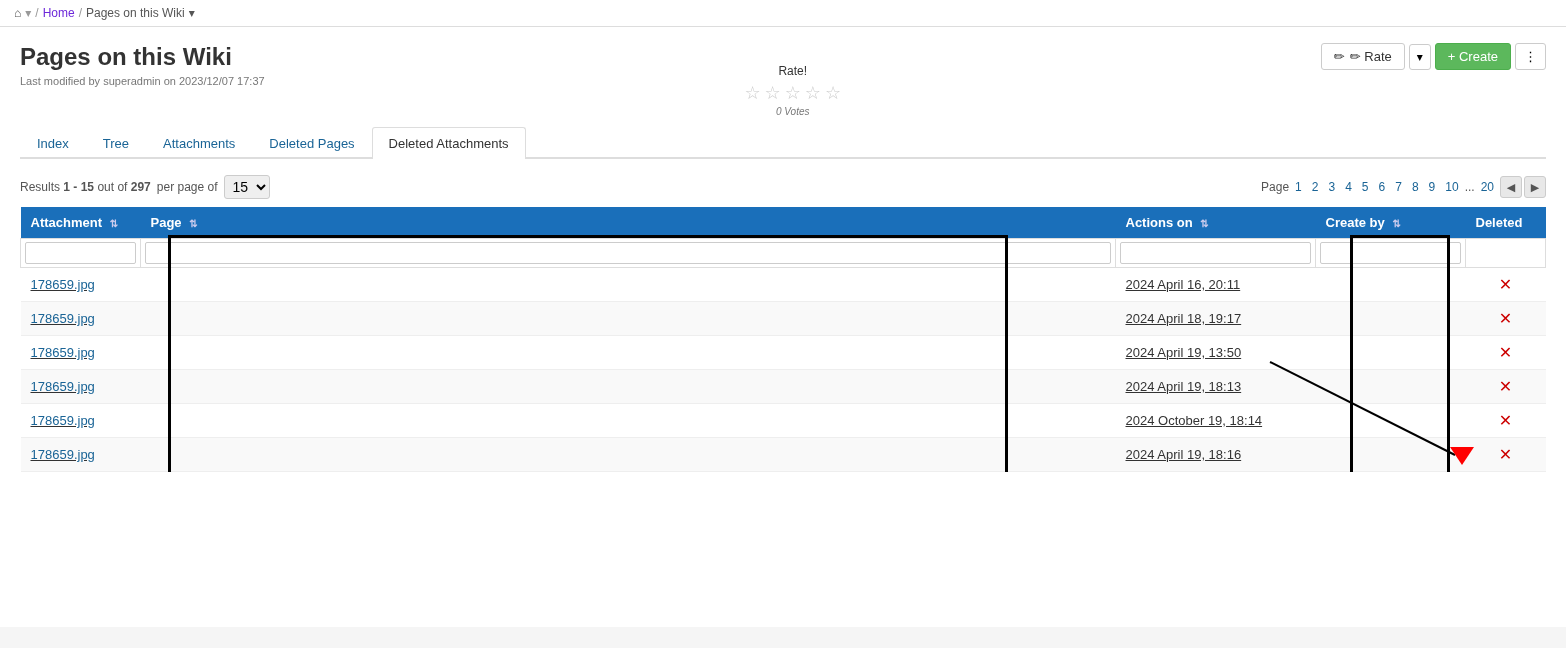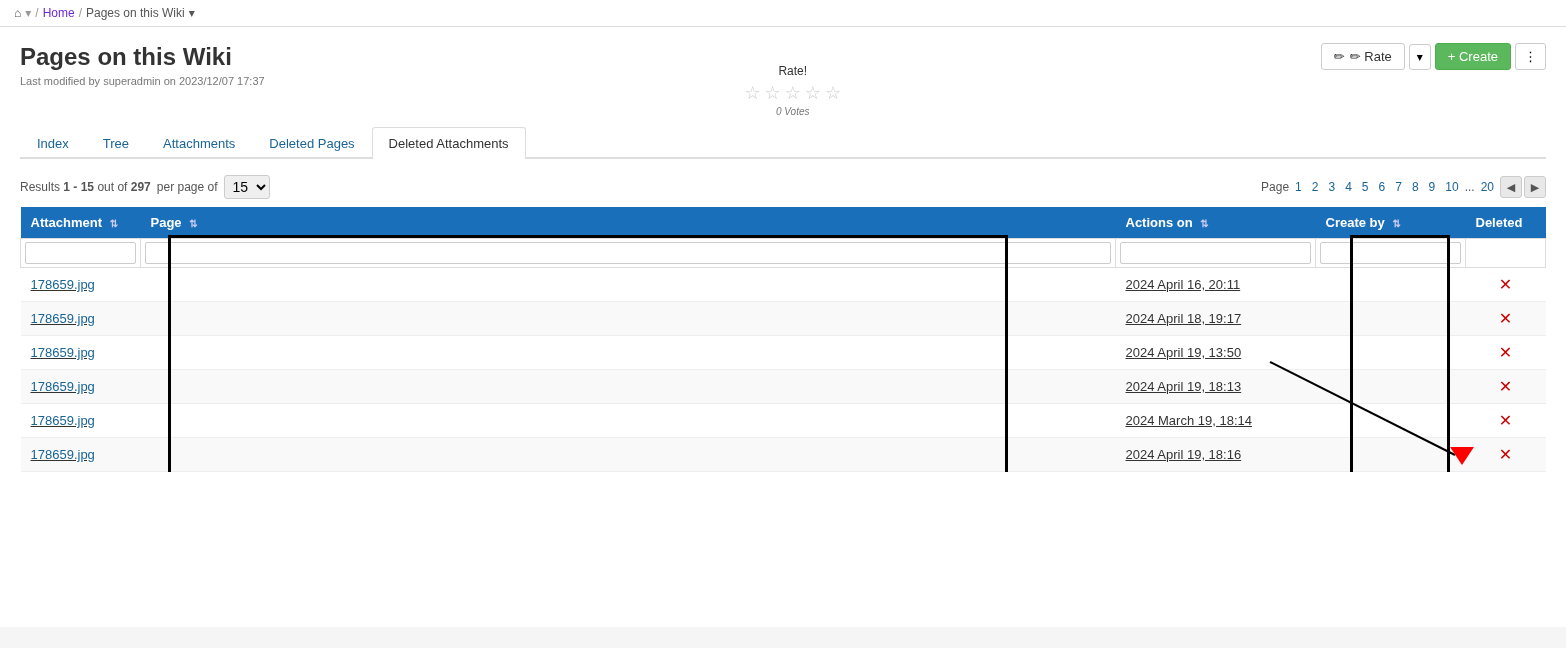--- a/index.html
+++ b/index.html
@@ -414,21 +414,21 @@
     <td></td>
     <td style="text-align:center;">
       <button class="delete-btn">✕</button>
     </td>
   </tr>
           <tr>
     <td>
       <a href="#" class="file-link">178659.jpg</a>
     </td>
     <td></td>
-    <td>2024 March 19, 18:14</td>
+    <td>2024 October 19, 18:14</td>
     <td></td>
     <td style="text-align:center;">
       <button class="delete-btn">✕</button>
     </td>
   </tr>
           <tr>
     <td>
       <a href="#" class="file-link">178659.jpg</a>
     </td>
     <td></td>

